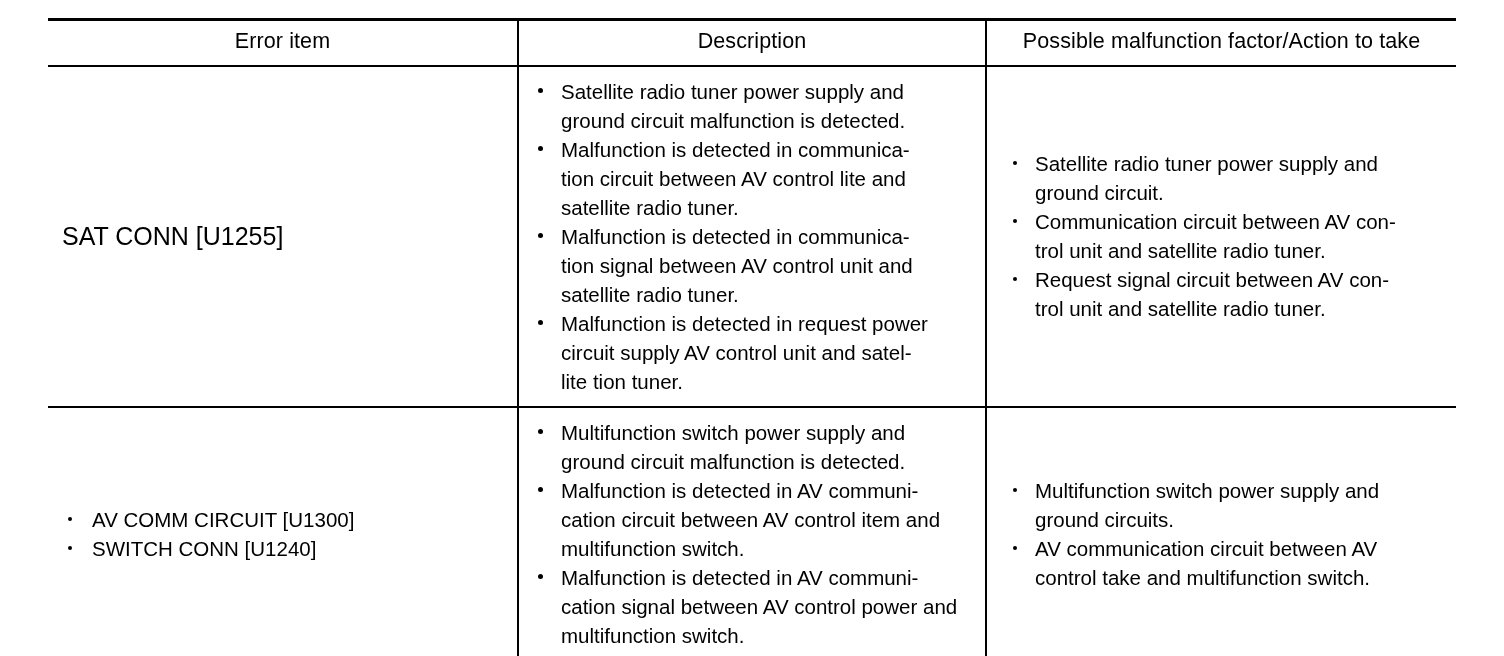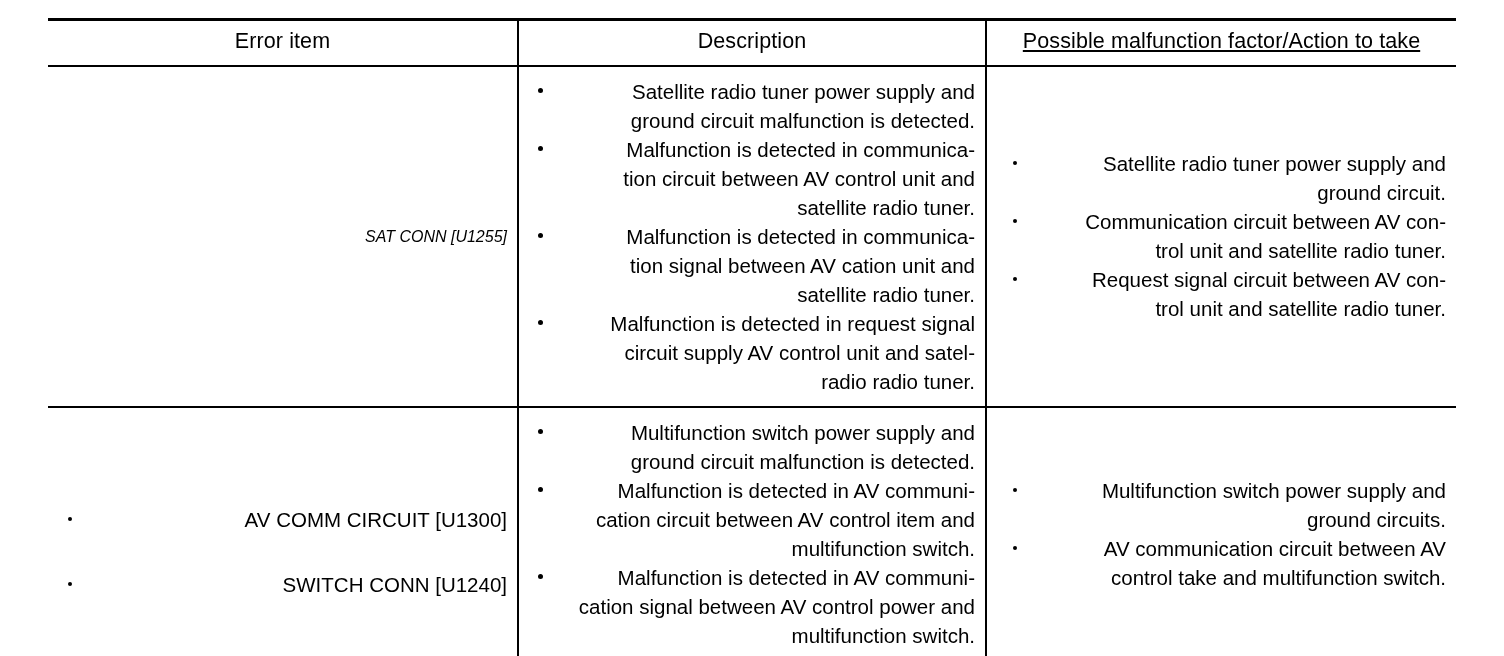--- a/index.html
+++ b/index.html
@@ -50,52 +50,50 @@
     font-weight: normal;
     font-size: 21.5px;
     line-height: 1.2;
     padding: 8px 6px 10px 6px;
     text-align: center;
     vertical-align: middle;
     letter-spacing: 0.1px;
   }
   thead th.col-item { }
   thead th.col-desc { border-left: 2px solid #000; }
-  thead th.col-fix  { border-left: 2px solid #000; text-decoration: underline; }
+  thead th.col-fix  { border-left: 2px solid #000; }
 
   
   tbody td {
     vertical-align: middle;
     padding: 0;
     font-size: 20.5px;
     line-height: 29px;
-    text-align: right;
   }
   tbody td.col-desc { border-left: 2px solid #000; }
   tbody td.col-fix  { border-left: 2px solid #000; }
 
   tbody tr.row-div > td { border-top: 2px solid #000; }
   tbody tr.row-last > td { border-bottom: 4px solid #000; }
 
   
   .cell-pad-item {
     padding: 6px 10px 6px 14px;
   }
   .cell-pad-desc {
     padding: 10px 10px 10px 14px;
   }
   .cell-pad-fix {
     padding: 10px 10px 10px 20px;
   }
 
   .plain-line {
-    font-size: 16px;
+    font-size: 25px;
     line-height: 29px;
     white-space: nowrap;
-    font-style: italic;
   }
 
   
   ul.bullets {
     list-style: none;
     margin: 0;
     padding: 0;
   }
   ul.bullets > li {
     position: relative;
@@ -120,21 +118,20 @@
     left: 6px;
   }
   ul.bullets > li .ln {
     display: block;
     white-space: nowrap;
   }
 
   
   .cell-pad-item ul.bullets > li {
     padding-left: 30px;
-    margin-top: 36px;
   }
 </style>
 </head>
 <body>
 
 <div class="page">
   <div class="table-wrap">
     <table class="error-table">
       <colgroup>
         <col class="c-item">
@@ -160,34 +157,34 @@
             <div class="cell-pad-desc">
               <ul class="bullets">
                   <li>
                     <span class="bullet-dot"></span>
                     <span class="ln">Satellite radio tuner power supply and</span>
                     <span class="ln">ground circuit malfunction is detected.</span>
                   </li>
                   <li>
                     <span class="bullet-dot"></span>
                     <span class="ln">Malfunction is detected in communica-</span>
-                    <span class="ln">tion circuit between AV control unit and</span>
+                    <span class="ln">tion circuit between AV control lite and</span>
                     <span class="ln">satellite radio tuner.</span>
                   </li>
                   <li>
                     <span class="bullet-dot"></span>
                     <span class="ln">Malfunction is detected in communica-</span>
-                    <span class="ln">tion signal between AV cation unit and</span>
+                    <span class="ln">tion signal between AV control unit and</span>
                     <span class="ln">satellite radio tuner.</span>
                   </li>
                   <li>
                     <span class="bullet-dot"></span>
-                    <span class="ln">Malfunction is detected in request signal</span>
+                    <span class="ln">Malfunction is detected in request power</span>
                     <span class="ln">circuit supply AV control unit and satel-</span>
-                    <span class="ln">radio radio tuner.</span>
+                    <span class="ln">lite tion tuner.</span>
                   </li>
                 </ul>
             </div>
           </td>
           <td class="col-fix">
             <div class="cell-pad-fix">
               <ul class="bullets small-dot">
                   <li>
                     <span class="bullet-dot"></span>
                     <span class="ln">Satellite radio tuner power supply and</span>

